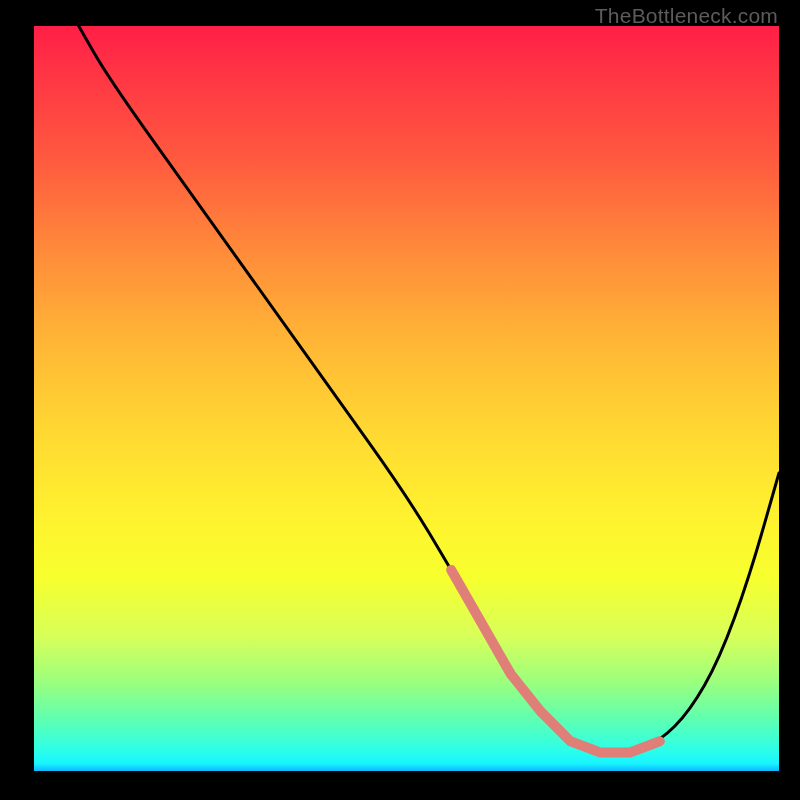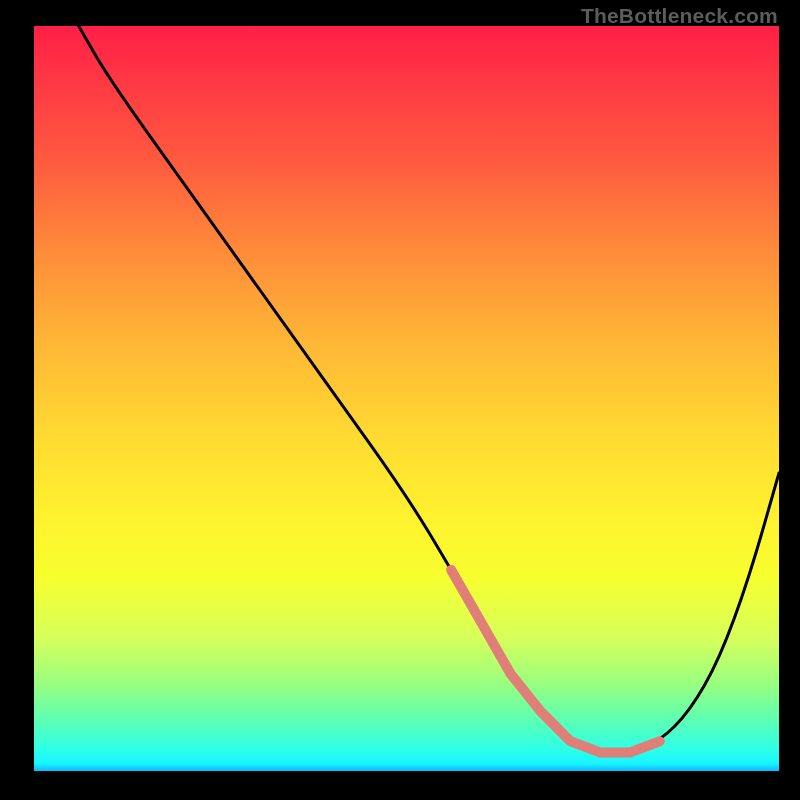--- a/index.html
+++ b/index.html
@@ -39,21 +39,21 @@
       #2fffe6 97%,
       #18f5ff 99%,
       #0fb7ff 100%
     );
   }
   .attribution {
     position: absolute;
     top: 4px;
     right: 22px;
     color: #5c5c5c;
-    font-weight: 700;
+    font-weight: 400;
     font-size: 21px;
     letter-spacing: 0.2px;
   }
   svg.curve {
     position: absolute;
     left: 34px;
     top: 26px;
     width: 745px;
     height: 745px;
     overflow: visible;

